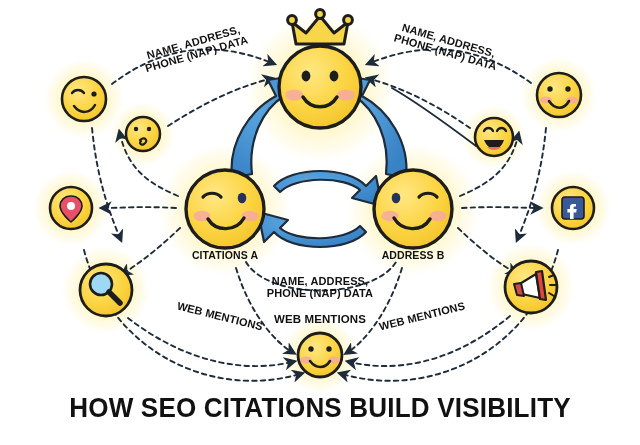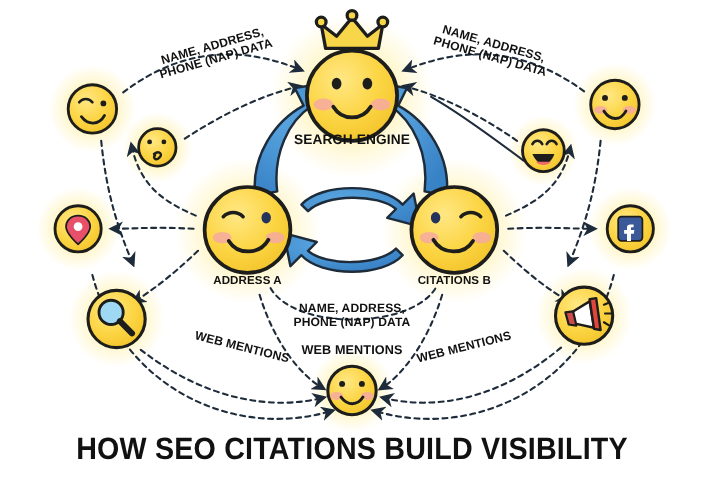--- a/index.html
+++ b/index.html
@@ -241,26 +241,25 @@
     <div>NAME, ADDRESS,</div>
     <div>PHONE (NAP) DATA</div>
   </div>
 
   <div class="lbl cond" style="left:372px;top:34px;width:150px;font-size:11px;transform:rotate(16deg);">
     <div>NAME, ADDRESS,</div>
     <div>PHONE (NAP) DATA</div>
   </div>
 
   <div class="lbl cond" style="left:245px;top:120px;width:150px;font-size:12.5px;">
-    <div>SEARCH ENGINE</div>
-  </div>
-
-  <div class="lbl cond node-cap" style="left:175px;top:250px;width:100px;">ADDRESS A</div>
-
-  <div class="lbl cond node-cap" style="left:363px;top:250px;width:100px;">CITATIONS B</div>
+  </div>
+
+  <div class="lbl cond node-cap" style="left:175px;top:250px;width:100px;">CITATIONS A</div>
+
+  <div class="lbl cond node-cap" style="left:363px;top:250px;width:100px;">ADDRESS B</div>
 
   <div class="lbl cond" style="left:244px;top:275px;width:152px;font-size:11px;">
     <div>NAME, ADDRESS,</div>
     <div>PHONE (NAP) DATA</div>
   </div>
 
   <div class="lbl cond" style="left:250px;top:313px;width:140px;font-size:11.5px;">WEB MENTIONS</div>
 
   <div class="lbl cond" style="left:160px;top:310px;width:120px;font-size:11px;transform:rotate(14deg);">WEB MENTIONS</div>
 

